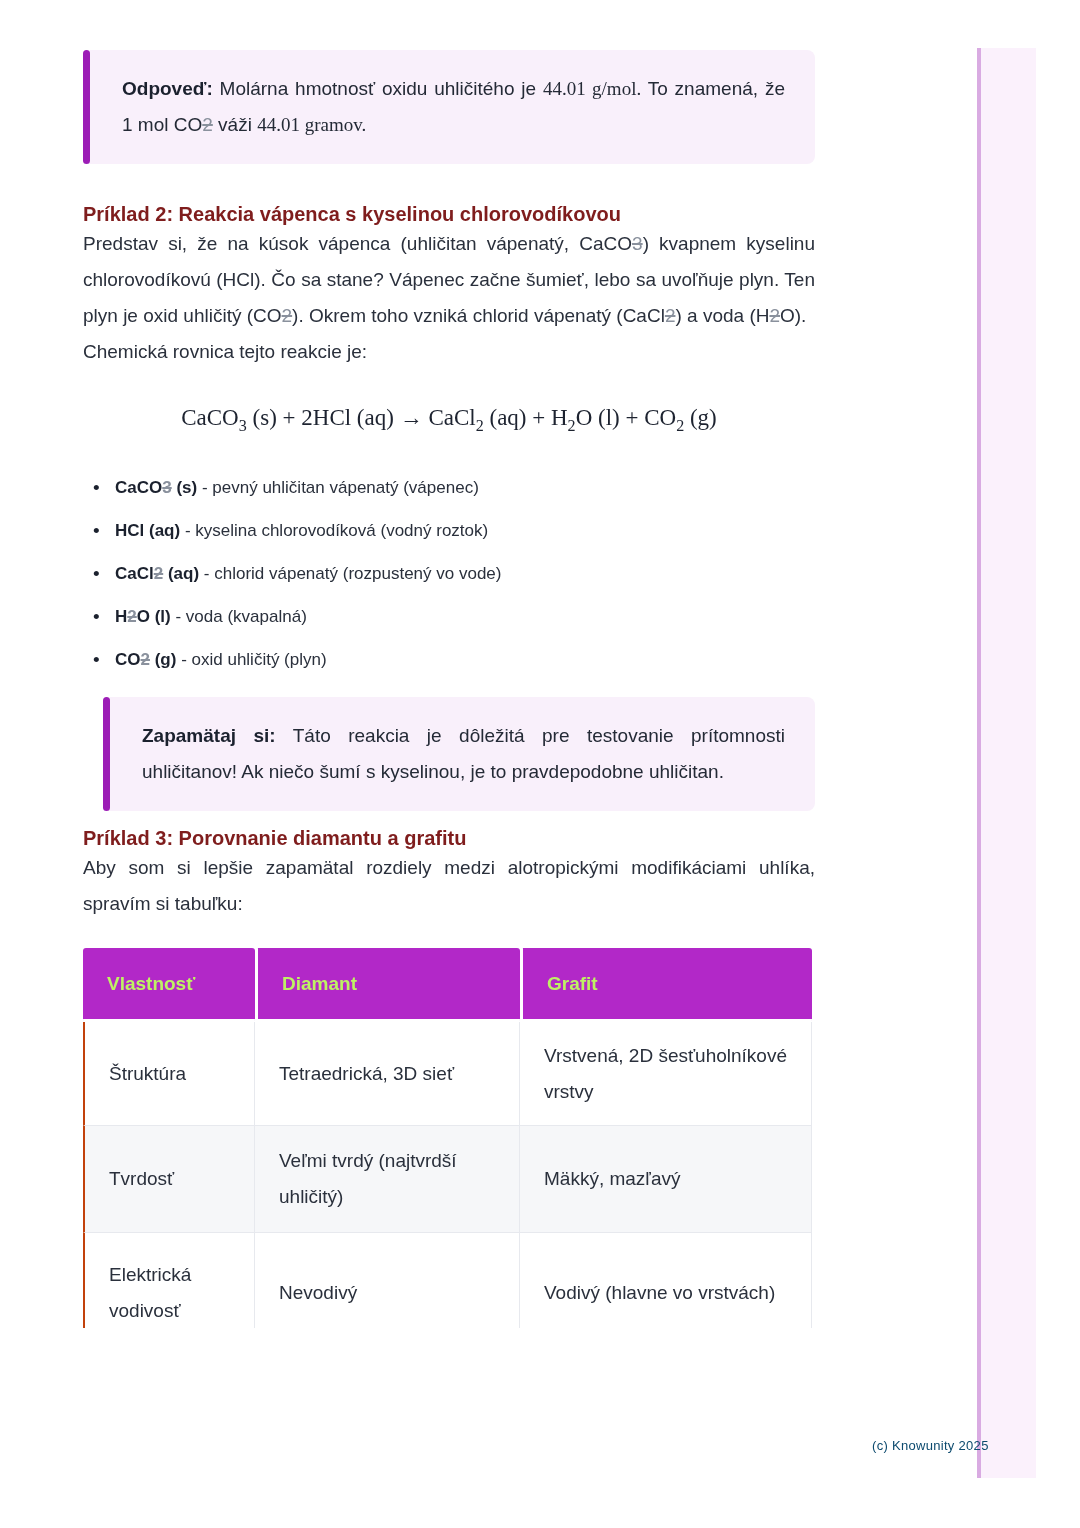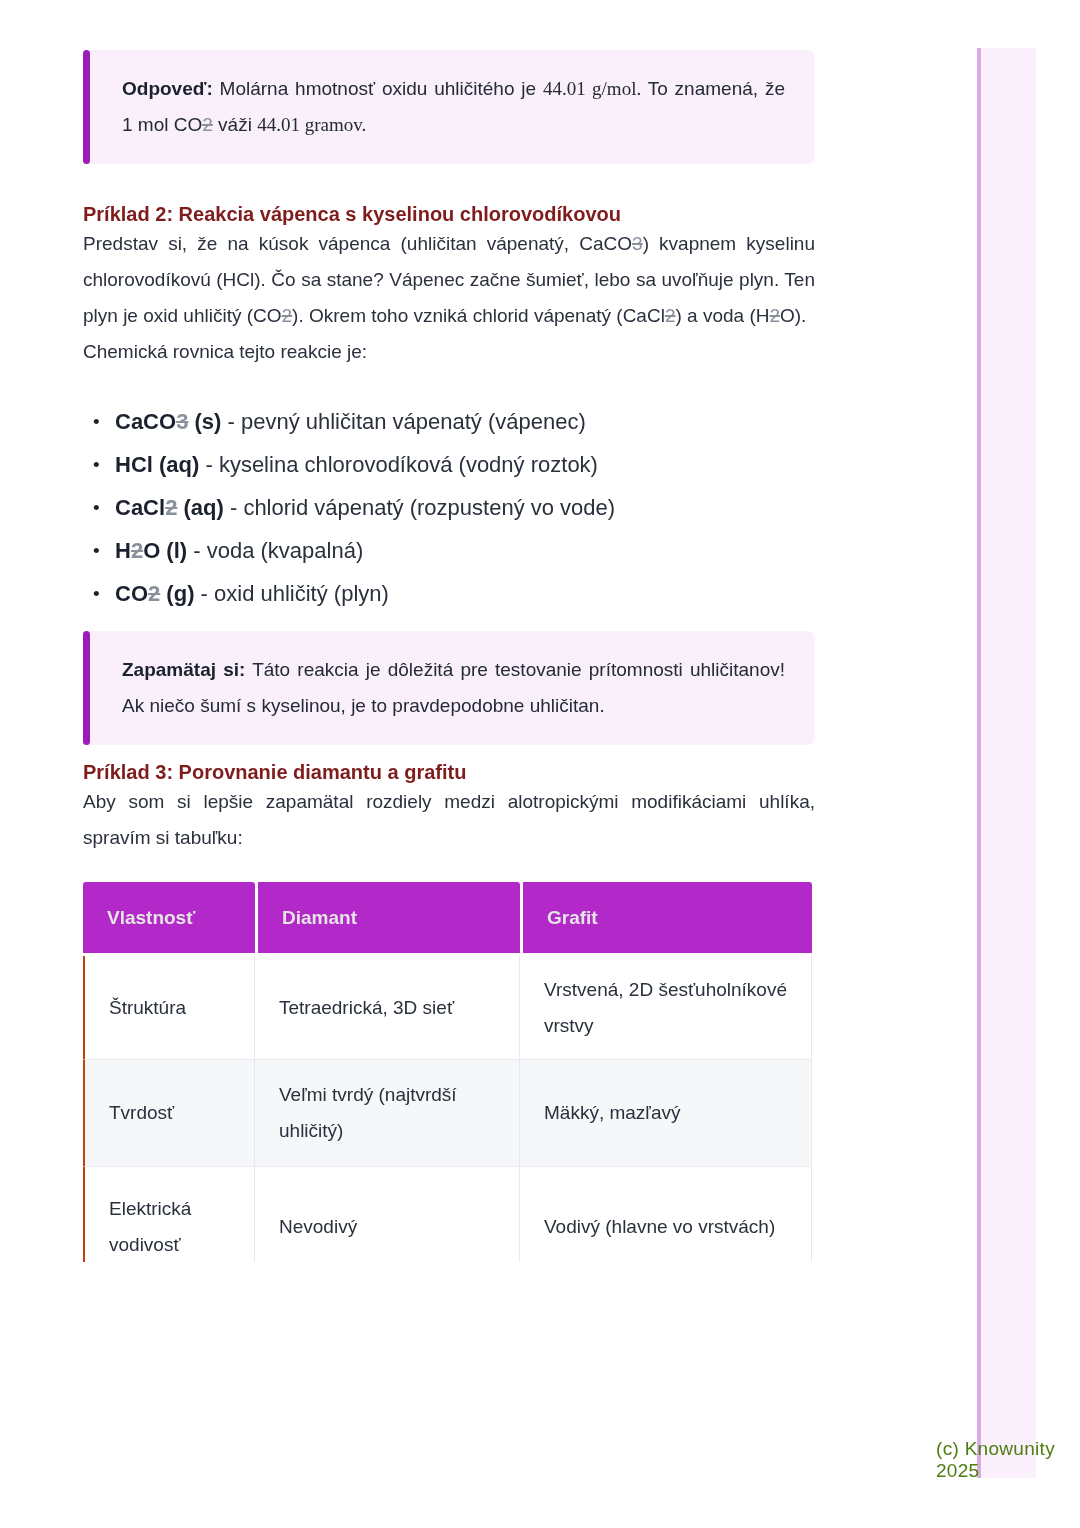--- a/index.html
+++ b/index.html
@@ -23,21 +23,21 @@
     padding:21px 30px 21px 39px;
     font-size:19px;line-height:36px;
     text-align:justify;
     color:#242a36;
   }
   .callout .bar{
     position:absolute;left:0;top:0;bottom:0;width:7px;
     background:#9c1db6;border-radius:8px;
   }
   .callout-1{margin-top:50px;}
-  .callout-2{margin-top:23px;}
+  .callout-2{margin-top:23px;margin-left:20px;}
   
   h2{
     font-size:20px;line-height:24px;margin:0;
     color:#7f1d1d;font-weight:bold;
   }
   .h2-a{margin-top:38px;}
   .h2-b{margin-top:15px;}
   p.body{
     font-size:19px;line-height:36px;margin:0;
     text-align:justify;color:#2a303c;
@@ -52,21 +52,21 @@
     font-size:23px;line-height:36px;
     text-align:center;color:#1d2330;
   }
   .equation sub{font-size:70%;line-height:0;}
   
   ul.chem-list{
     list-style:none;margin:38px 0 0 0;padding:0;
   }
   ul.chem-list li{
     position:relative;padding-left:32px;
-    font-size:22px;line-height:28px;
+    font-size:17px;line-height:28px;
     margin-bottom:15px;color:#2a303c;
   }
   ul.chem-list li::before{
     content:"\2022";
     position:absolute;left:10px;top:0;
     font-size:19px;color:#1b212e;
   }
   
   .b{font-weight:bold;color:#1b212e;}
   .serif{font-family:"Liberation Serif","DejaVu Serif",serif;}
@@ -81,21 +81,21 @@
     margin-top:26px;width:729px;height:380px;overflow:hidden;
   }
   table.cmp{
     border-collapse:separate;border-spacing:0;width:729px;
     font-size:19px;table-layout:fixed;
   }
   table.cmp col.c1{width:172px;}
   table.cmp col.c2{width:265px;}
   table.cmp col.c3{width:292px;}
   table.cmp th{
-    background:#b228c8;color:#e5e5e5;font-weight:bold;
+    background:#b228c8;color:#bef264;font-weight:bold;
     height:71px;padding:0 24px;text-align:left;vertical-align:middle;
     border-bottom:3px solid #ffffff;border-radius:3px;
   }
   table.cmp th + th{border-left:3px solid #ffffff;}
   table.cmp td{
     padding:14px 24px;vertical-align:middle;line-height:36px;
     border-right:1px solid #e7e9ee;border-bottom:1px solid #e7e9ee;
     color:#2a303c;background:#ffffff;
   }
   table.cmp td:first-child{border-left:2px solid #c2410c;}
@@ -104,42 +104,43 @@
   table.cmp tr.r2{height:107px;}
   table.cmp tr.r3{height:120px;}
   
   .side-strip{
     position:absolute;left:977px;top:48px;width:55px;height:1430px;
     background:#fbf1fc;border-left:4px solid #d9abe2;
     z-index:1;
   }
   
   .footer-credit{
-    position:absolute;left:936px;top:1438px;z-index:2;
-    font-size:19px;color:#4d7c0f;letter-spacing:0.3px;
+    position:absolute;left:872px;top:1438px;z-index:2;
+    font-size:13px;color:#0c4a6e;letter-spacing:0.3px;
   }
 </style>
 </head>
 <body>
 
 <div class="side-strip"></div>
 
 <div class="content">
 
   <div class="callout callout-1">
     <span class="bar"></span>
     <span><span class="b">Odpoveď:</span><span> Molárna hmotnosť oxidu uhličitého je </span><span class="serif">44.01 g/mol.</span><span> To znamená, že 1 mol CO</span><s class="strike">2</s><span> váži </span><span class="serif">44.01 gramov.</span></span>
   </div>
 
   <h2 class="h2-a">Príklad 2: Reakcia vápenca s kyselinou chlorovodíkovou</h2>
 
   <p class="body para-1"><span>Predstav si, že na kúsok vápenca (uhličitan vápenatý, CaCO</span><s class="strike">3</s><span>) kvapnem kyselinu chlorovodíkovú (HCl). Čo sa stane? Vápenec začne šumieť, lebo sa uvoľňuje plyn. Ten plyn je oxid uhličitý (CO</span><s class="strike">2</s><span>). Okrem toho vzniká chlorid vápenatý (CaCl</span><s class="strike">2</s><span>) a voda (H</span><s class="strike">2</s><span>O).</span></p>
 
   <p class="body para-intro">Chemická rovnica tejto reakcie je:</p>
 
+  <div class="equation"><span>CaCO</span><sub>3</sub><span> (s) + 2HCl (aq) → CaCl</span><sub>2</sub><span> (aq) + H</span><sub>2</sub><span>O (l) + CO</span><sub>2</sub><span> (g)</span></div>
 
   <ul class="chem-list">
       <li><span class="b">CaCO</span><s class="strike b">3</s><span class="b"> (s)</span><span> - pevný uhličitan vápenatý (vápenec)</span></li>
       <li><span class="b">HCl (aq)</span><span> - kyselina chlorovodíková (vodný roztok)</span></li>
       <li><span class="b">CaCl</span><s class="strike b">2</s><span class="b"> (aq)</span><span> - chlorid vápenatý (rozpustený vo vode)</span></li>
       <li><span class="b">H</span><s class="strike b">2</s><span class="b">O (l)</span><span> - voda (kvapalná)</span></li>
       <li><span class="b">CO</span><s class="strike b">2</s><span class="b"> (g)</span><span> - oxid uhličitý (plyn)</span></li>
     </ul>
 
   <div class="callout callout-2">

